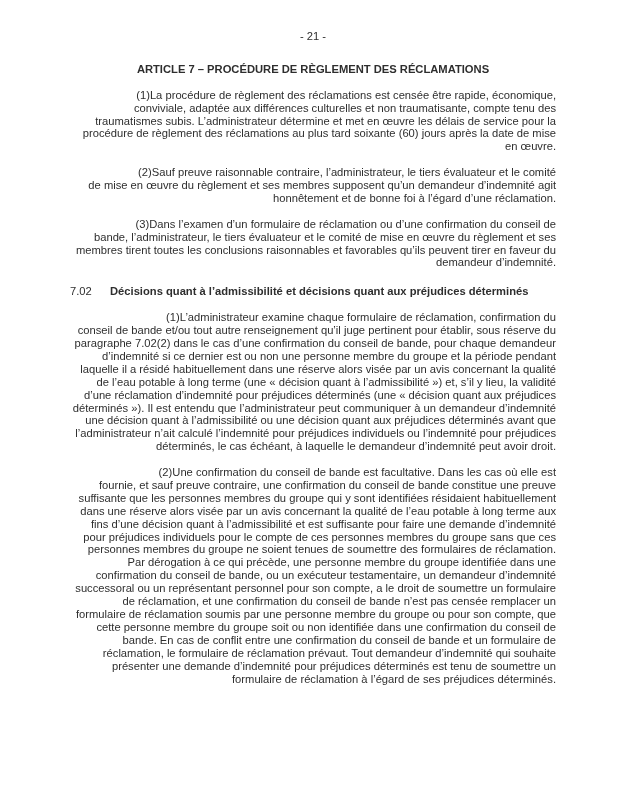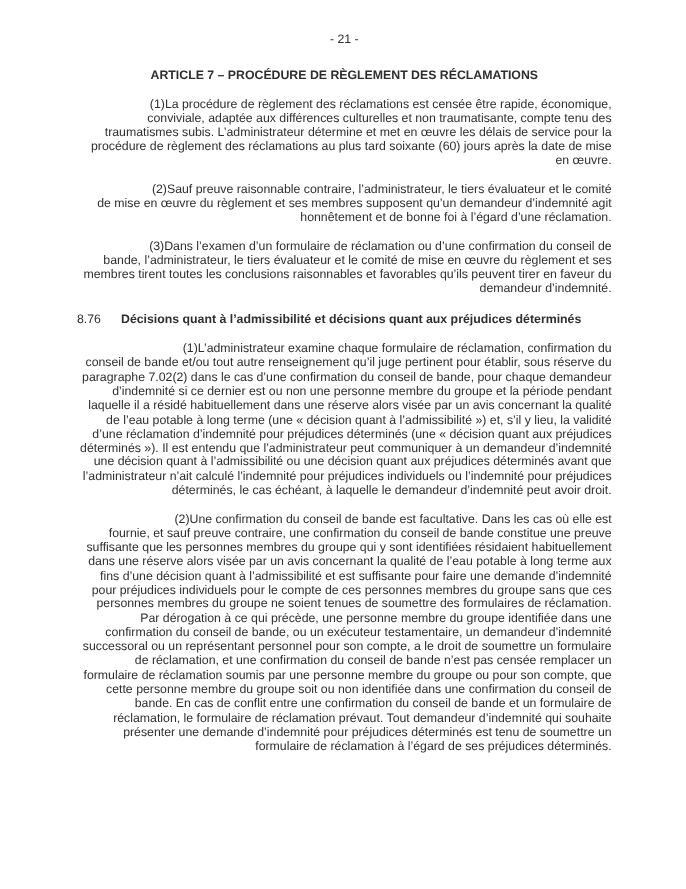--- a/index.html
+++ b/index.html
@@ -61,19 +61,19 @@
 
   <div class="article-heading">ARTICLE 7 – PROCÉDURE DE RÈGLEMENT DES RÉCLAMATIONS</div>
 
 
   <p class="para"><span class="pnum">(1)</span><span class="ptext">La procédure de règlement des réclamations est censée être rapide, économique, conviviale, adaptée aux différences culturelles et non traumatisante, compte tenu des traumatismes subis. L’administrateur détermine et met en œuvre les délais de service pour la procédure de règlement des réclamations au plus tard soixante (60) jours après la date de mise en œuvre.</span></p>
 
   <p class="para"><span class="pnum">(2)</span><span class="ptext">Sauf preuve raisonnable contraire, l’administrateur, le tiers évaluateur et le comité de mise en œuvre du règlement et ses membres supposent qu’un demandeur d’indemnité agit honnêtement et de bonne foi à l’égard d’une réclamation.</span></p>
 
   <p class="para"><span class="pnum">(3)</span><span class="ptext">Dans l’examen d’un formulaire de réclamation ou d’une confirmation du conseil de bande, l’administrateur, le tiers évaluateur et le comité de mise en œuvre du règlement et ses membres tirent toutes les conclusions raisonnables et favorables qu’ils peuvent tirer en faveur du demandeur d’indemnité.</span></p>
 
-  <div class="section-heading"><span class="sec-num">8.76</span><span class="sec-title">Décisions quant à l’admissibilité et décisions quant aux préjudices déterminés</span></div>
+  <div class="section-heading"><span class="sec-num">7.02</span><span class="sec-title">Décisions quant à l’admissibilité et décisions quant aux préjudices déterminés</span></div>
 
   <p class="para"><span class="pnum">(1)</span><span class="ptext">L’administrateur examine chaque formulaire de réclamation, confirmation du conseil de bande et/ou tout autre renseignement qu’il juge pertinent pour établir, sous réserve du paragraphe 7.02(2) dans le cas d’une confirmation du conseil de bande, pour chaque demandeur d’indemnité si ce dernier est ou non une personne membre du groupe et la période pendant laquelle il a résidé habituellement dans une réserve alors visée par un avis concernant la qualité de l’eau potable à long terme (une «&nbsp;</span><span class="ptext b">décision quant à l’admissibilité</span><span class="ptext">&nbsp;») et, s’il y lieu, la validité d’une réclamation d’indemnité pour préjudices déterminés (une «&nbsp;</span><span class="ptext b">décision quant aux préjudices déterminés</span><span class="ptext">&nbsp;»). Il est entendu que l’administrateur peut communiquer à un demandeur d’indemnité une décision quant à l’admissibilité ou une décision quant aux préjudices déterminés avant que l’administrateur n’ait calculé l’indemnité pour préjudices individuels ou l’indemnité pour préjudices déterminés, le cas échéant, à laquelle le demandeur d’indemnité peut avoir droit.</span></p>
 
   <p class="para"><span class="pnum">(2)</span><span class="ptext">Une confirmation du conseil de bande est facultative. Dans les cas où elle est fournie, et sauf preuve contraire, une confirmation du conseil de bande constitue une preuve suffisante que les personnes membres du groupe qui y sont identifiées résidaient habituellement dans une réserve alors visée par un avis concernant la qualité de l’eau potable à long terme aux fins d’une décision quant à l’admissibilité et est suffisante pour faire une demande d’indemnité pour préjudices individuels pour le compte de ces personnes membres du groupe sans que ces personnes membres du groupe ne soient tenues de soumettre des formulaires de réclamation. Par dérogation à ce qui précède, une personne membre du groupe identifiée dans une confirmation du conseil de bande, ou un exécuteur testamentaire, un demandeur d’indemnité successoral ou un représentant personnel pour son compte, a le droit de soumettre un formulaire de réclamation, et une confirmation du conseil de bande n’est pas censée remplacer un formulaire de réclamation soumis par une personne membre du groupe ou pour son compte, que cette personne membre du groupe soit ou non identifiée dans une confirmation du conseil de bande. En cas de conflit entre une confirmation du conseil de bande et un formulaire de réclamation, le formulaire de réclamation prévaut. Tout demandeur d’indemnité qui souhaite présenter une demande d’indemnité pour préjudices déterminés est tenu de soumettre un formulaire de réclamation à l’égard de ses préjudices déterminés.</span></p>
 
 </div>
 
 </body></html>

